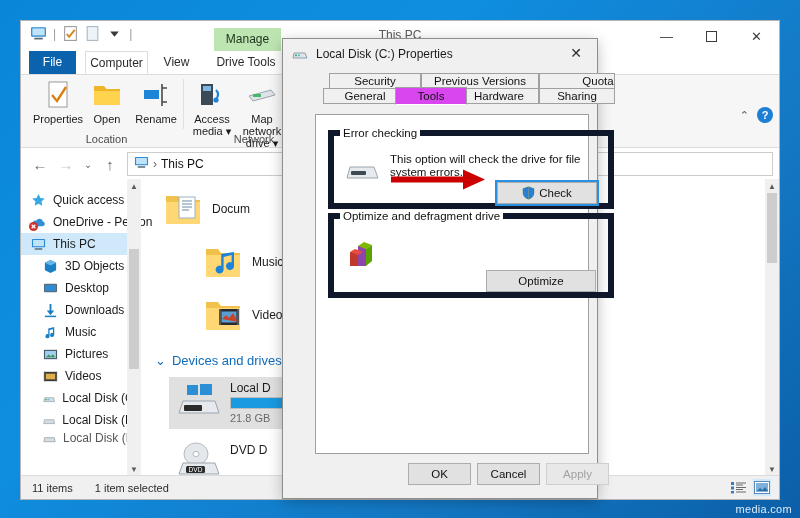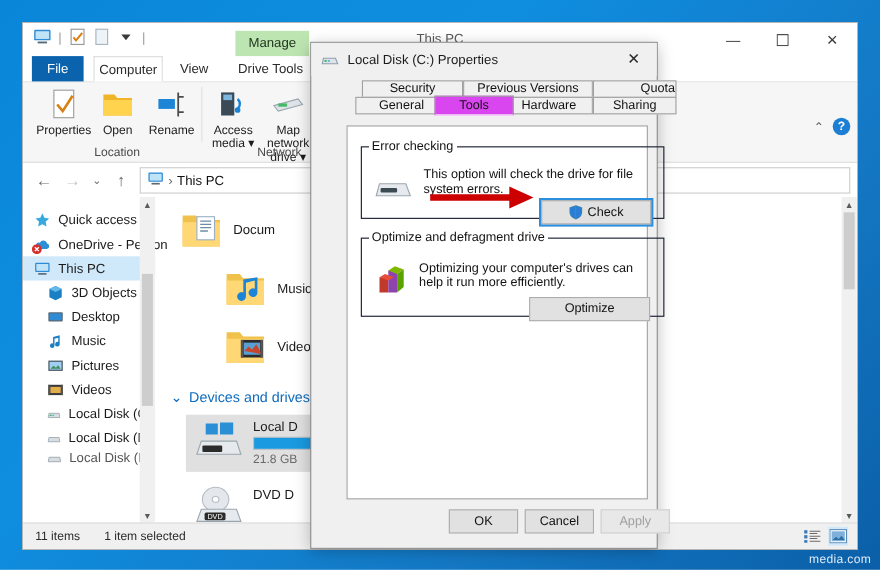--- a/index.html
+++ b/index.html
@@ -106,21 +106,21 @@
              align-items:center;justify-content:center;font-size:14px;color:#2b2b2b;}
   .dlg-inner{position:absolute;left:0;right:0;top:30px;bottom:0;margin-left:24px;}
   .tabs{position:relative;height:31px;margin:4px 8px 0;}
   .dtab{position:absolute;height:16px;line-height:15px;font-size:11.5px;color:#111;text-align:center;
         border:1px solid #a0a0a0;background:#f0f0f0;box-sizing:border-box;}
   .dtab.row1{top:0;}
   .dtab.row2{top:15px;}
   .dtab.active{background:#d946ef;border-bottom-color:#fff;height:18px;line-height:16px;z-index:5;top:14px;}
   .pane{position:absolute;left:8px;right:8px;top:45px;bottom:44px;background:#fff;border:1px solid #a0a0a0;}
   fieldset.gb{
-    position:absolute;border:1px solid #0f172a;margin:0;padding:0;
+    position:absolute;border:6px solid #0f172a;margin:0;padding:0;
   }
   fieldset.gb legend{font-size:11.5px;color:#111;padding:0 3px;margin-left:6px;}
   .gb-text{position:absolute;font-size:11.5px;color:#111;line-height:13px;}
   .pbtn{
     position:absolute;height:22px;border:1px solid #adadad;background:#e1e1e1;
     font-size:11.5px;color:#111;display:flex;align-items:center;justify-content:center;gap:4px;
     box-sizing:border-box;
   }
   .pbtn.focus{box-shadow:0 0 0 2px #2b8fe0;}
   .pbtn.dis{color:#a0a0a0;background:#e8e8e8;border-color:#cfcfcf;}
@@ -307,20 +307,27 @@
 
       <div class="navitem indent">
         <svg width="15" height="15" viewBox="0 0 16 16">
             <rect x="1" y="3" width="14" height="9" rx="1" fill="#5b6b76"></rect>
             <rect x="2.2" y="4.2" width="11.6" height="6.6" fill="#2e8bd4"></rect>
           </svg>
         <span>Desktop</span>
       </div>
 
 
+      <div class="navitem indent">
+        <svg width="15" height="15" viewBox="0 0 16 16">
+            <path d="M7 1h2v7h3l-4 5-4-5h3z" fill="#1b7fc4"></path>
+            <rect x="2" y="13.5" width="12" height="1.6" fill="#1b7fc4"></rect>
+          </svg>
+        <span>Downloads</span>
+      </div>
 
       <div class="navitem indent">
         <svg width="15" height="15" viewBox="0 0 16 16">
             <path d="M12 2v8.5a2.2 2.2 0 1 1-1.4-2V4.4L7 5.3v6.6a2.2 2.2 0 1 1-1.4-2V3.6z" fill="#1b7fc4"></path>
           </svg>
         <span>Music</span>
       </div>
 
       <div class="navitem indent">
         <svg width="15" height="15" viewBox="0 0 16 16">
@@ -518,21 +525,20 @@
 
       <fieldset class="gb" style="left:12px;top:95px;width:274px;height:76px;">
         <legend>Optimize and defragment drive</legend>
         <svg width="30" height="28" viewBox="0 0 30 28" style="position:absolute;left:14px;top:18px;">
           <path d="M2 12h8v14H2z" fill="#c0392b"></path>
           <path d="M10 6h8v20h-8z" fill="#8e44ad"></path>
           <path d="M10 6l6-4 8 3-6 4z" fill="#7fb800"></path>
           <path d="M18 9l6-4v16l-6 5z" fill="#5aa200"></path>
           <path d="M2 12l5-3 8 3-5 3z" fill="#e74c3c"></path>
         </svg>
-        <div class="gb-text" style="left:52px;top:16px;width:210px;">Optimizing your computer's drives can help it run more efficiently.</div>
         <div class="pbtn" style="left:152px;top:48px;width:110px;">
           <span>Optimize</span>
         </div>
       </fieldset>
     </div>
 
     <div class="dlg-footer">
       <div class="pbtn" style="left:101px;top:9px;width:63px;">OK</div>
       <div class="pbtn" style="left:170px;top:9px;width:63px;">Cancel</div>
       <div class="pbtn dis" style="left:239px;top:9px;width:63px;">Apply</div>

